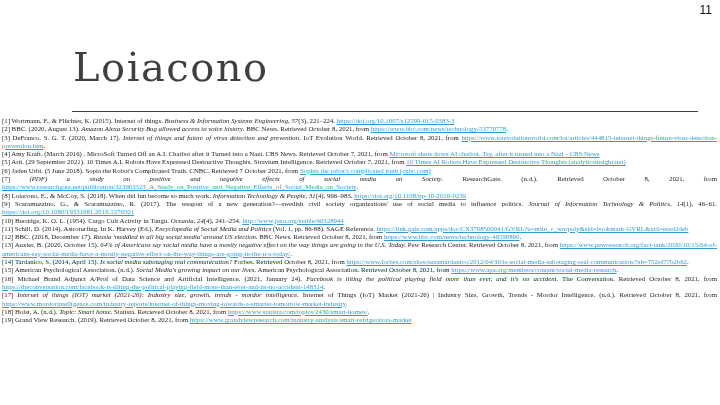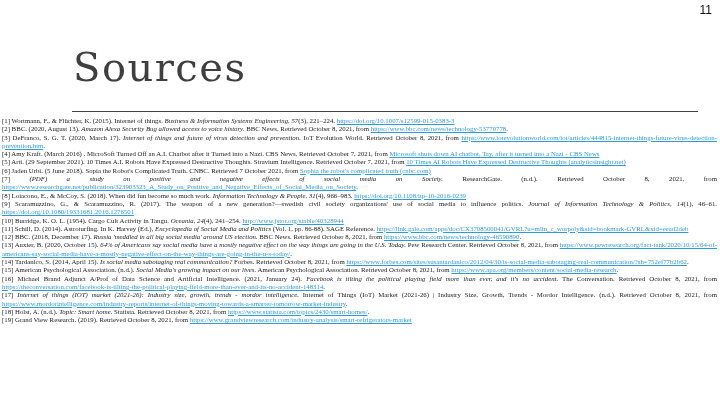--- a/index.html
+++ b/index.html
@@ -31,21 +31,21 @@
   .link {
     color:var(--link-color,#2E9BD6); text-decoration:underline;
     cursor:pointer; overflow-wrap:break-word;
   }
 </style>
 </head>
 <body>
 
 <div class="slide">
   <div class="slide-number">11</div>
-  <h1 class="title">Sources</h1>
+  <h1 class="title">Loiacono</h1>
   <div class="rule"></div>
   <div class="refs">
       <p class="ref"><span>[1] Wortmann, F., &amp; Flüchter, K. (2015). Internet of things. </span><span class="it">Business &amp; Information Systems Engineering, 57</span><span>(3), 221–224. </span><span class="link">https://doi.org/10.1007/s12599-015-0383-3</span></p>
       <p class="ref"><span>[2] BBC. (2020, August 13). </span><span class="it">Amazon Alexa Security Bug allowed access to voice history.</span><span> BBC News. Retrieved October 8, 2021, from </span><span class="link">https://www.bbc.com/news/technology-53770778</span><span>.</span></p>
       <p class="ref"><span>[3] DeFranco, S. G. T. (2020, March 17). </span><span class="it">Internet of things and future of virus detection and prevention.</span><span> IoT Evolution World. Retrieved October 8, 2021, from </span><span class="link">https://www.iotevolutionworld.com/iot/articles/444815-internet-things-future-virus-detection-prevention.htm</span><span>.</span></p>
       <p class="ref"><span>[4] Amy Kraft. (March 2016) . MicroSoft Turned Off an A.I. Chatbot after it Turned into a Nazi. CBS News. Retrieved October 7, 2021, from </span><span class="link">Microsoft shuts down AI chatbot, Tay, after it turned into a Nazi - CBS News</span></p>
       <p class="ref"><span>[5] Arti. (29 September 2021). 10 Times A.I. Robots Have Expressed Destructive Thoughts. Stravium Intelligence. Retrieved October 7, 2021, from </span><span class="link">10 Times AI Robots Have Expressed Destructive Thoughts (analyticsinsight.net)</span></p>
       <p class="ref"><span>[6] Jaden Urbi. (5 June 2018).  Sopia the Robot's Complicated Truth. CNBC. Retrieved 7 October 2021, from </span><span class="link">Sophia the robot's complicated truth (cnbc.com)</span></p>
       <p class="ref"><span>[7] </span><span class="it">(PDF) a study on positive and negative effects of social media on Society.</span><span> ResearchGate. (n.d.). Retrieved October 8, 2021, from </span><span class="link">https://www.researchgate.net/publication/323903323_A_Study_on_Positive_and_Negative_Effects_of_Social_Media_on_Society</span><span>.</span></p>
       <p class="ref"><span>[8] Loiacono, E., &amp; McCoy, S. (2018). When did fun become so much work. </span><span class="it">Information Technology &amp; People, 31</span><span>(4), 966–983. </span><span class="link">https://doi.org/10.1108/itp-10-2016-0239</span></p>

